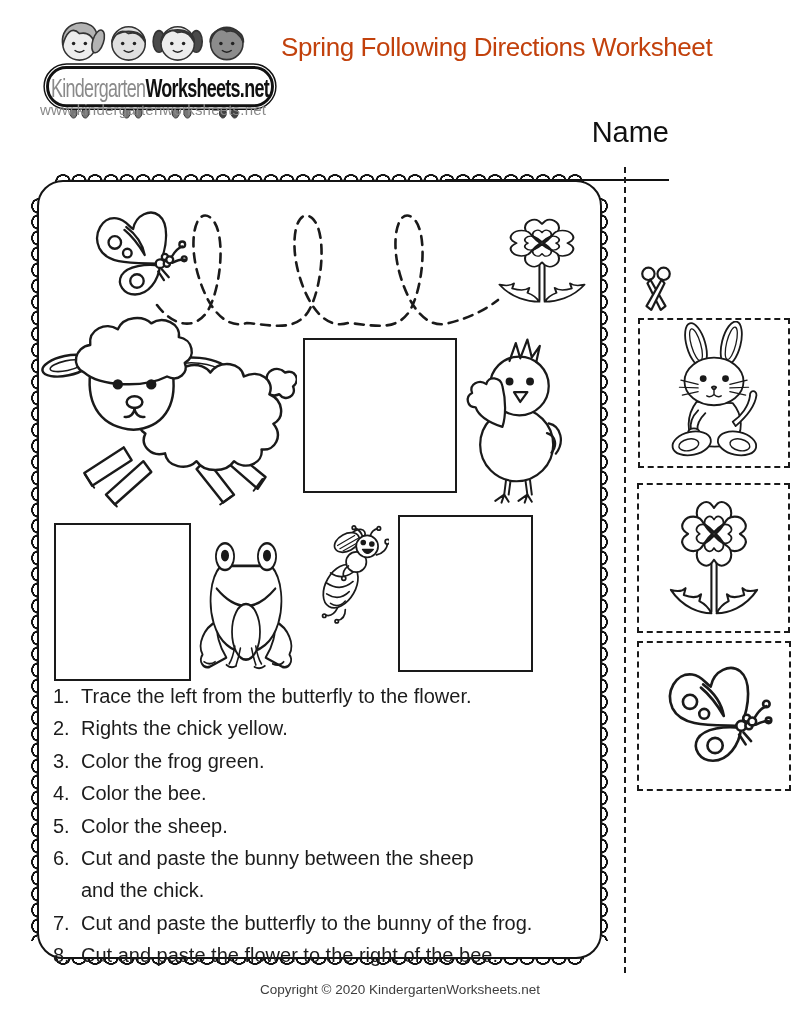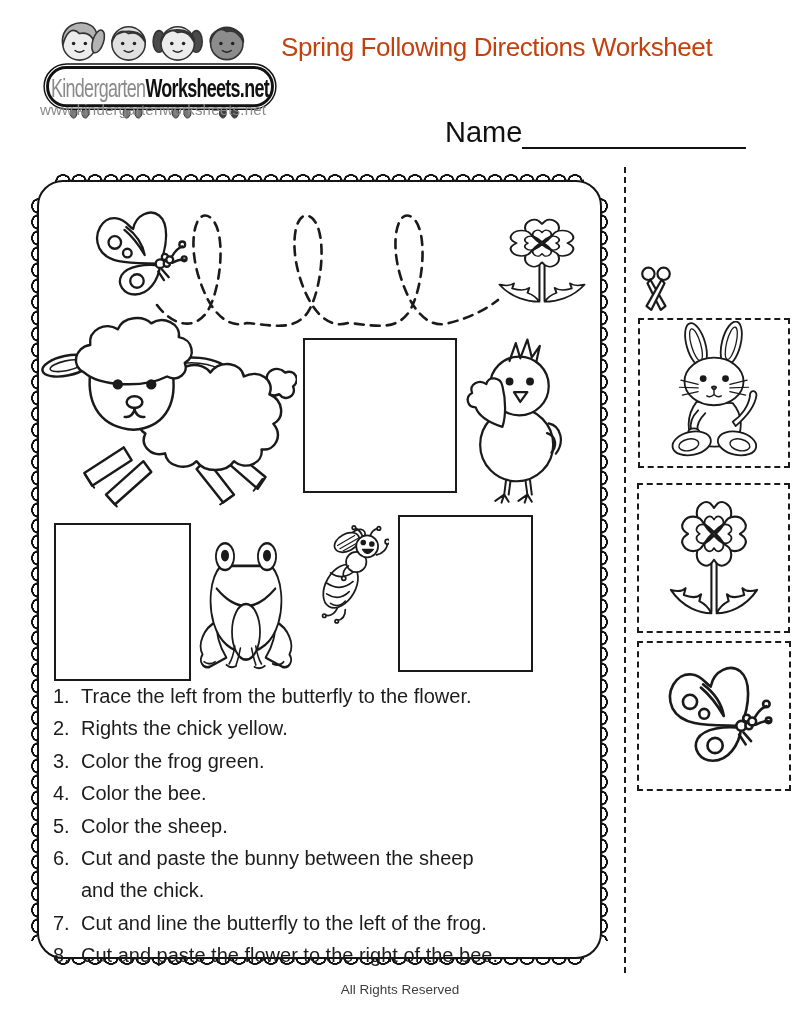--- a/index.html
+++ b/index.html
@@ -5,21 +5,21 @@
   html,body{margin:0;padding:0;}
   body{
     width:800px;height:1035px;position:relative;background:#ffffff;
     font-family:"Liberation Sans", sans-serif;color:#1a1a1a;overflow:hidden;
   }
   .abs{position:absolute;}
   
   .logo-svg{left:42px;top:10px;width:236px;height:110px;}
   .website{left:40px;top:101px;font-size:15px;color:#8a8a8a;letter-spacing:.2px;}
   .title{left:281px;top:32px;width:480px;font-size:26px;color:#c2410c;letter-spacing:-0.4px;}
-  .name-row{left:445px;top:116px;display:flex;align-items:flex-end;}
+  .name-row{left:445px;top:116px;display:flex;align-items:flex-end;flex-direction:column;}
   .name-label{font-size:29px;color:#111;}
   .name-line{width:224px;height:30px;border-bottom:2.2px solid #111;}
   
   .frame{left:37px;top:180px;width:561px;height:775px;border:2.6px solid #141414;border-radius:26px;}
   .scallop{position:absolute;}
   .sc-top{left:16px;right:16px;top:-10px;height:10px;
     background-image:radial-gradient(circle 8px at 8px 10px, rgba(0,0,0,0) 5.9px, #141414 6px 7.8px, rgba(0,0,0,0) 8px);
     background-size:16px 10px;background-repeat:repeat-x;}
   .sc-bottom{left:16px;right:16px;bottom:-10px;height:10px;
     background-image:radial-gradient(circle 8px at 8px 0px, rgba(0,0,0,0) 5.9px, #141414 6px 7.8px, rgba(0,0,0,0) 8px);
@@ -306,21 +306,21 @@
         <span class="instr-num">5.</span>
         <span class="instr-text">Color the sheep.</span>
       </div>
     <div class="instr">
         <span class="instr-num">6.</span>
         <span class="instr-text">Cut and paste the bunny between the sheep
 and the chick.</span>
       </div>
     <div class="instr">
         <span class="instr-num">7.</span>
-        <span class="instr-text">Cut and line the butterfly to the left of the frog.</span>
+        <span class="instr-text">Cut and paste the butterfly to the bunny of the frog.</span>
       </div>
     <div class="instr">
         <span class="instr-num">8.</span>
         <span class="instr-text">Cut and paste the flower to the right of the bee.</span>
       </div>
   </div>
 </div>
 
 <div class="abs cut-line"></div>
 
@@ -340,14 +340,14 @@
     </svg>
 </div>
 
 <div class="abs cut-box box-butterfly">
   <svg width="126" height="120" viewBox="0 0 110 110">
       <use href="#g-butterfly"></use>
     </svg>
 </div>
 
 <div class="abs footer">
-  <div>All Rights Reserved</div>
+  <div>Copyright © 2020 KindergartenWorksheets.net</div>
 </div>
 
 </body></html>

